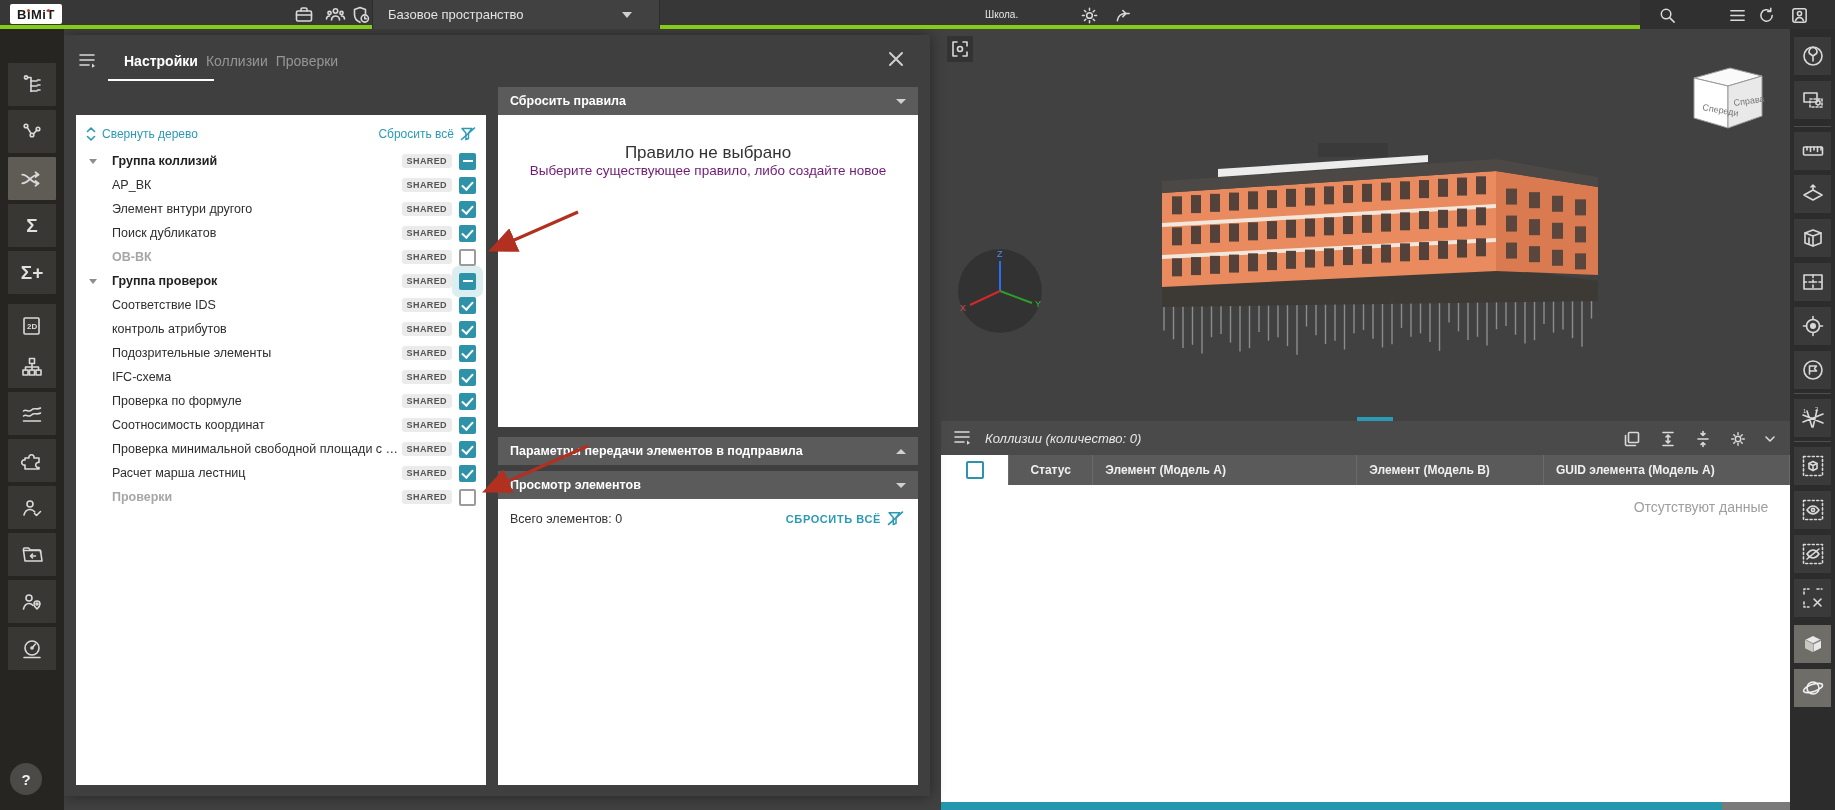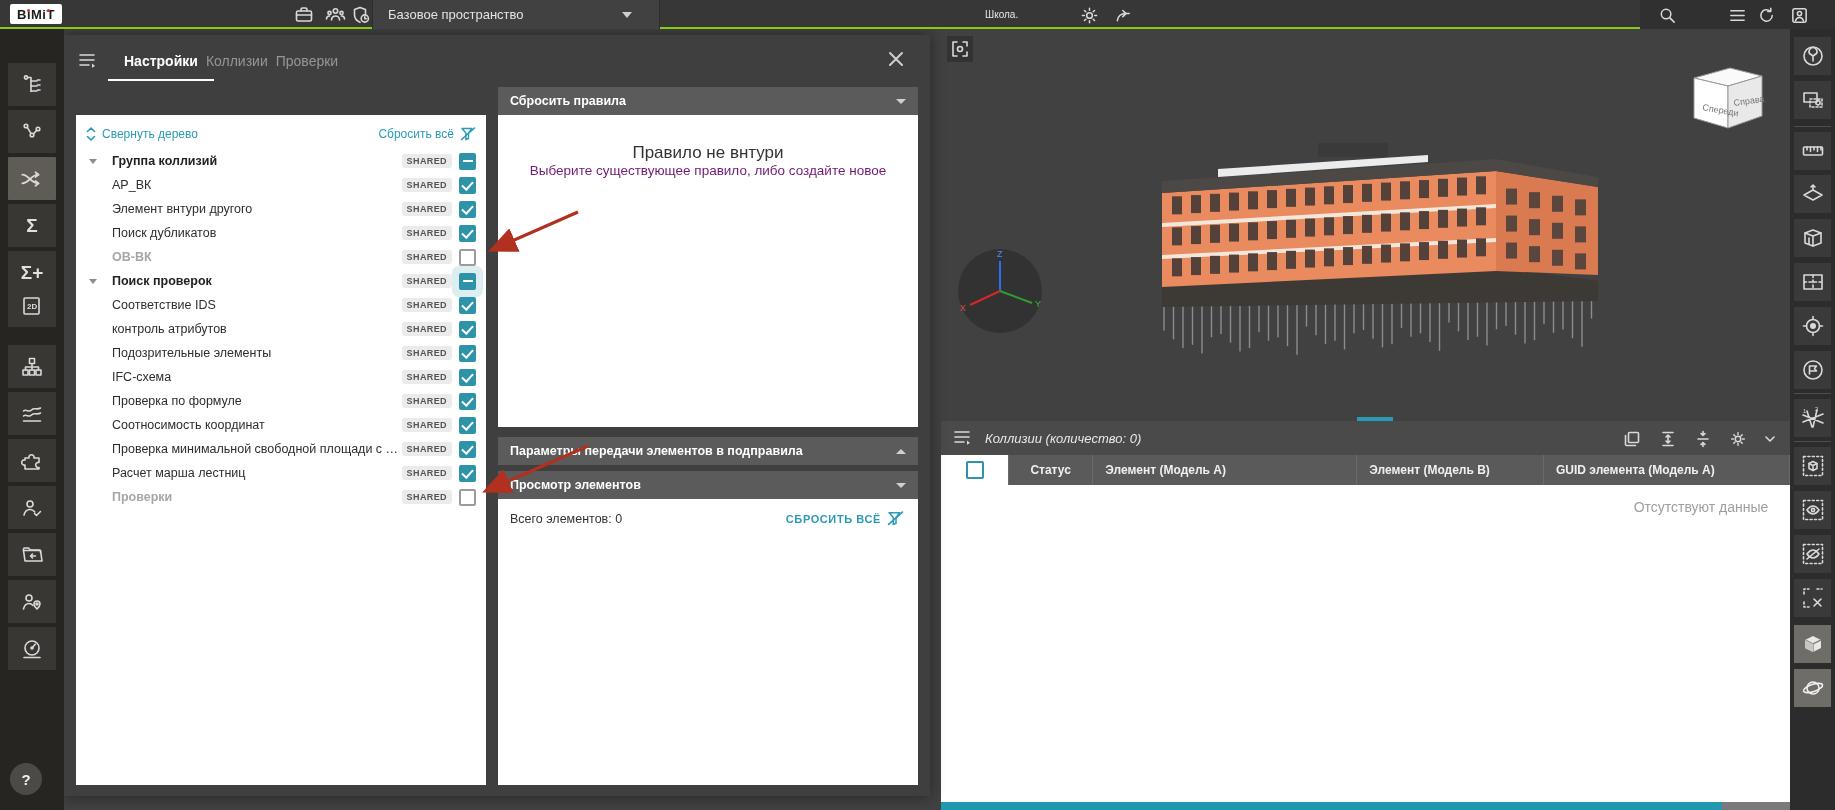--- a/index.html
+++ b/index.html
@@ -6,21 +6,21 @@
   html,body { background:#222; }
   .app {
     position:relative; width:1835px; height:810px; overflow:hidden;
     background:#3a3a3a; font-family:"Liberation Sans", sans-serif;
     -webkit-font-smoothing:antialiased;
   }
   svg { display:block; }
   .ic { stroke:#d9d9d9; fill:none; stroke-width:1.6; stroke-linecap:round; stroke-linejoin:round; }
 
   
-  .topbar { position:absolute; left:0; top:0; width:1802px; height:29px; background:#373737; border-bottom:2px solid #84cc16; z-index:20; }
+  .topbar { position:absolute; left:0; top:0; width:1802px; height:29px; background:#373737; border-bottom:4px solid #84cc16; z-index:20; }
   .topbar .seg-ws { position:absolute; left:372px; top:0; width:288px; height:29px; background:#414141; border-left:1px solid #2d2d2d; border-right:1px solid #2d2d2d; }
   .topbar .seg-right { position:absolute; left:1640px; top:0; width:195px; height:29px; background:#303030; }
   .logo { position:absolute; left:10px; top:4px; height:20px; background:#fff; border-radius:2px; padding:0 7px; display:flex; align-items:center; }
   .logo span { font-weight:bold; font-size:13px; color:#1b1b1b; letter-spacing:0.5px; }
   .logo .dot { position:absolute; width:3px; height:3px; background:#d03a2b; border-radius:50%; top:5px; }
   .logo .dot.d1 { left:17px; } .logo .dot.d2 { left:37px; }
   .tb-ic { position:absolute; top:4px; width:22px; height:22px; display:flex; align-items:center; justify-content:center; cursor:pointer; }
   .ws-label { position:absolute; left:388px; top:0; height:29px; display:flex; align-items:center; color:#e3e3e3; font-size:13px; }
   .ws-chev { position:absolute; left:622px; top:12px; width:0; height:0; border-left:5px solid transparent; border-right:5px solid transparent; border-top:6px solid #cfcfcf; }
   .proj-title { position:absolute; left:985px; top:0; height:29px; display:flex; align-items:center; color:#e6e6e6; font-size:10px; }
@@ -219,21 +219,21 @@
           <path d="M18 16l-2.8-2.2M18 16l-2.8 2.2"></path>
           <path d="M18 8l-2.8-2.2M18 8l-2.8 2.2"></path>
         </svg>
     </div>
     <div class="tbtn" style="top:175px">
       <span class="glyph">Σ</span>
     </div>
     <div class="tbtn" style="top:222px">
       <span class="glyph">Σ+</span>
     </div>
-    <div class="tbtn" style="top:255px">
+    <div class="tbtn" style="top:275px">
       <svg width="24" height="24" viewBox="0 0 24 24">
           <rect class="ic" x="4" y="4" width="15" height="16" rx="1"></rect>
           <text x="7" y="15" font-size="8" font-weight="bold" fill="#ddd" font-family="Liberation Sans, sans-serif">2D</text>
         </svg>
     </div>
     <div class="tbtn" style="top:316px">
       <svg class="ic" width="24" height="24" viewBox="0 0 24 24">
           <rect x="9.5" y="3.5" width="5" height="5"></rect>
           <rect x="3" y="15" width="5" height="5"></rect>
           <rect x="9.5" y="15" width="5" height="5"></rect>
@@ -513,21 +513,21 @@
               <span class="shared-badge">SHARED</span>
               <span class="cb checked"></span>
             </div>
             <div class="tree-row">
               <span class="lbl muted">ОВ-ВК</span>
               <span class="shared-badge">SHARED</span>
               <span class="cb unchecked"></span>
             </div>
             <div class="tree-row">
               <i class="caret"></i>
-              <span class="lbl bold">Поиск проверок</span>
+              <span class="lbl bold">Группа проверок</span>
               <span class="shared-badge">SHARED</span>
               <span class="cb indeterminate halo"></span>
             </div>
             <div class="tree-row">
               <span class="lbl">Соответствие IDS</span>
               <span class="shared-badge">SHARED</span>
               <span class="cb checked"></span>
             </div>
             <div class="tree-row">
               <span class="lbl">контроль атрибутов</span>
@@ -572,21 +572,21 @@
           </div>
       </div>
     </div>
 
     <div class="rule-card">
       <div class="card-header">
         <span>Сбросить правила</span>
         <i class="chev"></i>
       </div>
       <div class="rule-body">
-        <div class="rule-empty-title">Правило не внтури</div>
+        <div class="rule-empty-title">Правило не выбрано</div>
         <div class="rule-empty-hint">Выберите существующее правило, либо создайте новое</div>
       </div>
 
       <div class="params-header">
         <div class="card-header">
           <span>Параметры передачи элементов в подправила</span>
           <i class="chev up"></i>
         </div>
       </div>
 

